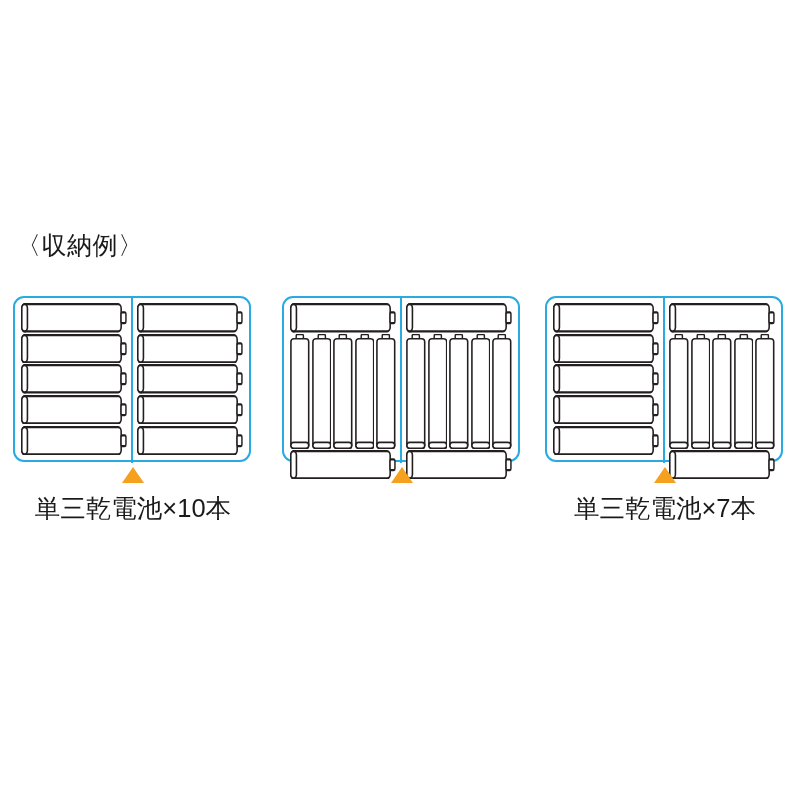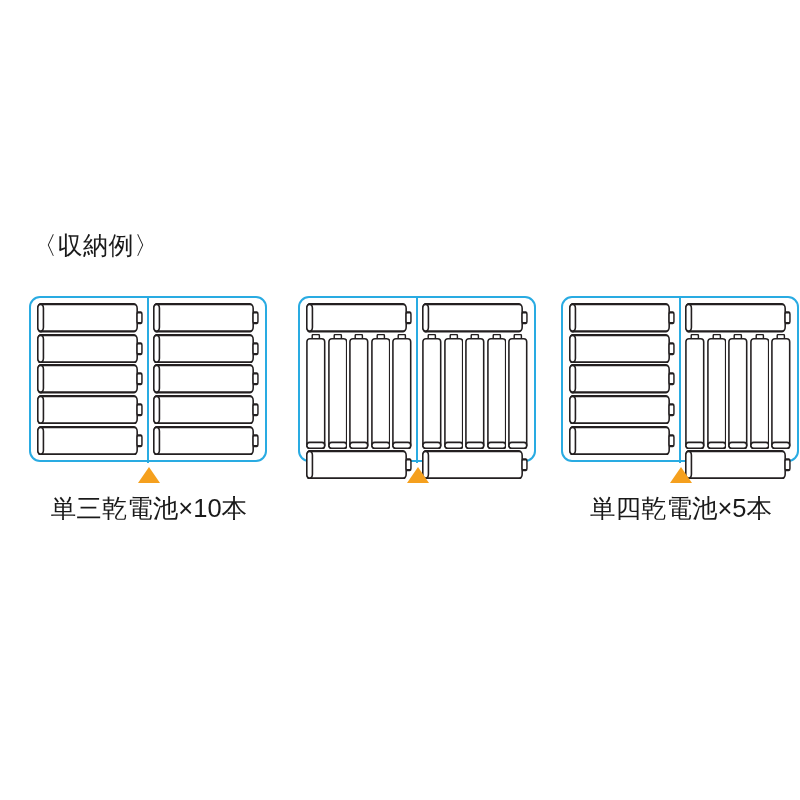--- a/index.html
+++ b/index.html
@@ -11,21 +11,21 @@
     width: 800px;
     height: 800px;
     position: relative;
     overflow: hidden;
     font-family: "Liberation Sans", "DejaVu Sans", sans-serif;
     color: #231f20;
   }
 
   #stage {
     position: absolute;
-    left: 16px; top: 0;
+    left: 0; top: 0;
     width: 728px;
     height: 800px;
   }
 
   
   #heading {
     position: absolute;
     left: 16px;
     top: 228px;
     font-size: 25px;
@@ -386,18 +386,18 @@
                   <rect x="1.2" y="1.2" width="150" height="27.6" rx="4.5" ry="4.5" fill="#ffffff" stroke="#231f20" stroke-width="2.4"></rect>
                   <rect x="1.2" y="1.2" width="8.5" height="27.6" rx="4.2" ry="4.2" fill="#ffffff" stroke="#231f20" stroke-width="2.4"></rect>
                   <rect x="151" y="9.5" width="7.4" height="11" rx="1.6" ry="1.6" fill="#ffffff" stroke="#231f20" stroke-width="2.2"></rect>
                 </svg></div>
             </div>
           </div>
           <div class="case-divider"></div>
         </div>
         <div class="pointer"></div>
         <div class="caption">
-          <span class="line">単四乾電池×5本</span>
+          <span class="line">単三乾電池×7本</span>
         </div>
       </div>
     </div>
 
 </div>
 
 </body></html>

